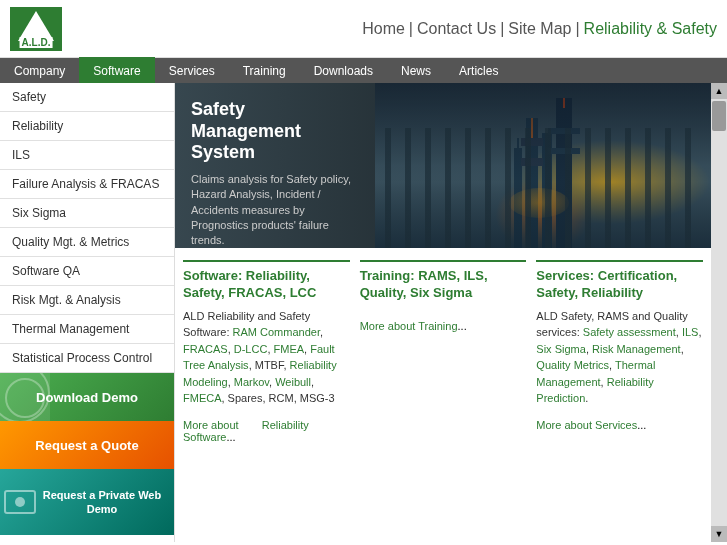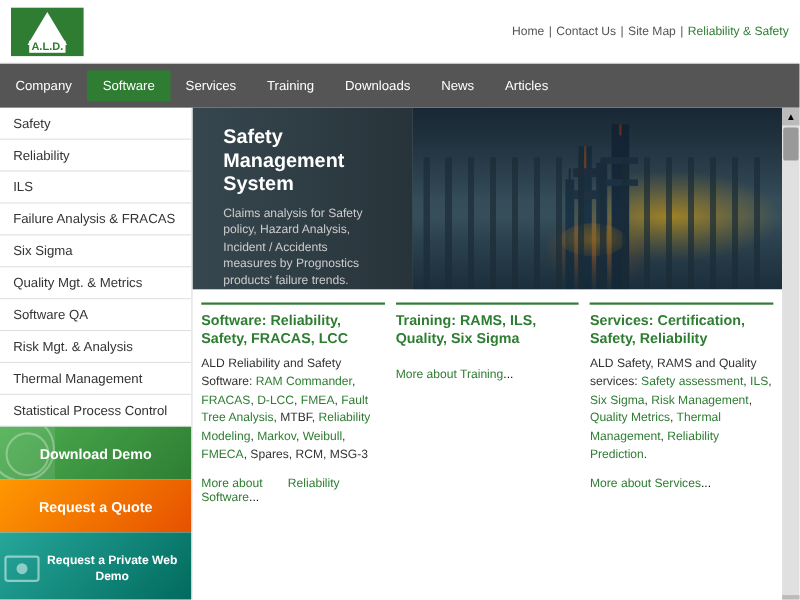--- a/index.html
+++ b/index.html
@@ -1,29 +1,29 @@
 <!DOCTYPE html>
 <html><head>
   <meta charset="utf-8">
   <style>
     * { margin: 0; padding: 0; box-sizing: border-box; }
     body { font-family: Arial, Helvetica, sans-serif; font-size: 12px; width: 727px; height: 545px; overflow: hidden; background: #fff; }
 
     
     #header { display: flex; align-items: center; justify-content: space-between; padding: 8px 10px; background: #fff; border-bottom: 1px solid #ddd; height: 58px; }
     #logo-area { display: flex; align-items: center; gap: 8px; }
-    #logo-box { width: 66px; height: 44px; background: #2e7d32; display: flex; align-items: center; justify-content: center; position: relative; }
+    #logo-box { width: 52px; height: 44px; background: #2e7d32; display: flex; align-items: center; justify-content: center; position: relative; }
     #logo-triangle { width: 0; height: 0; border-left: 18px solid transparent; border-right: 18px solid transparent; border-bottom: 30px solid #fff; position: absolute; top: 4px; }
     #company-name { color: #2e7d32; font-size: 15px; font-weight: bold; }
-    #top-links { font-size: 11px; color: #555; display: flex; gap: 4px; text-align: center; }
+    #top-links { font-size: 16px; color: #555; display: flex; gap: 4px; text-align: center; }
     #top-links span { color: #555; }
     #top-links a { color: #2e7d32; text-decoration: none; }
 
     
-    #nav { background: #555; display: flex; align-items: center; height: 40px; }
+    #nav { background: #555; display: flex; align-items: center; height: 25px; }
     #nav .nav-item { color: #fff; padding: 0 14px; height: 28px; line-height: 28px; font-size: 12px; cursor: pointer; white-space: nowrap; }
     #nav .nav-item.software { background: #2e7d32; }
 
     
     #main { display: flex; height: calc(545px - 58px - 28px); }
 
     
     #sidebar { width: 175px; min-width: 175px; background: #fff; border-right: 1px solid #ddd; overflow: hidden; }
     .sidebar-item { padding: 7px 12px; border-bottom: 1px solid #e0e0e0; color: #333; font-size: 12px; cursor: pointer; }
 
@@ -32,21 +32,21 @@
     .sidebar-cta.green { background: linear-gradient(135deg, #4caf50 0%, #2e7d32 100%); }
     .sidebar-cta.orange { background: linear-gradient(135deg, #ff9800 0%, #e65100 100%); }
     .sidebar-cta.teal { background: linear-gradient(135deg, #26a69a 0%, #00695c 100%); }
     .sidebar-cta-label { color: #fff; font-weight: bold; font-size: 13px; text-align: center; z-index: 1; }
 
     
     #content { flex: 1; overflow: hidden; display: flex; flex-direction: column; }
 
     
     #hero { height: 165px; background: linear-gradient(to right, #37474f 0%, #263238 40%, #546e7a 70%, #78909c 100%); position: relative; overflow: hidden; display: flex; }
-    #hero-text { padding: 16px 28px; width: 200px; z-index: 2; }
+    #hero-text { padding: 16px 16px; width: 200px; z-index: 2; }
     #hero-title { color: #fff; font-size: 18px; font-weight: bold; line-height: 1.2; margin-bottom: 8px; }
     #hero-desc { color: #ccc; font-size: 11px; line-height: 1.4; }
     #hero-image { flex: 1; background: linear-gradient(to bottom, #546e7a, #37474f); position: relative; overflow: hidden; }
     
     #hero-image::before {
       content: '';
       position: absolute; inset: 0;
       background: radial-gradient(ellipse at 70% 60%, #ffb300 0%, transparent 30%),
                   radial-gradient(ellipse at 50% 80%, #ff6f00 0%, transparent 20%),
                   linear-gradient(180deg, #263238 0%, #455a64 50%, #37474f 100%);

